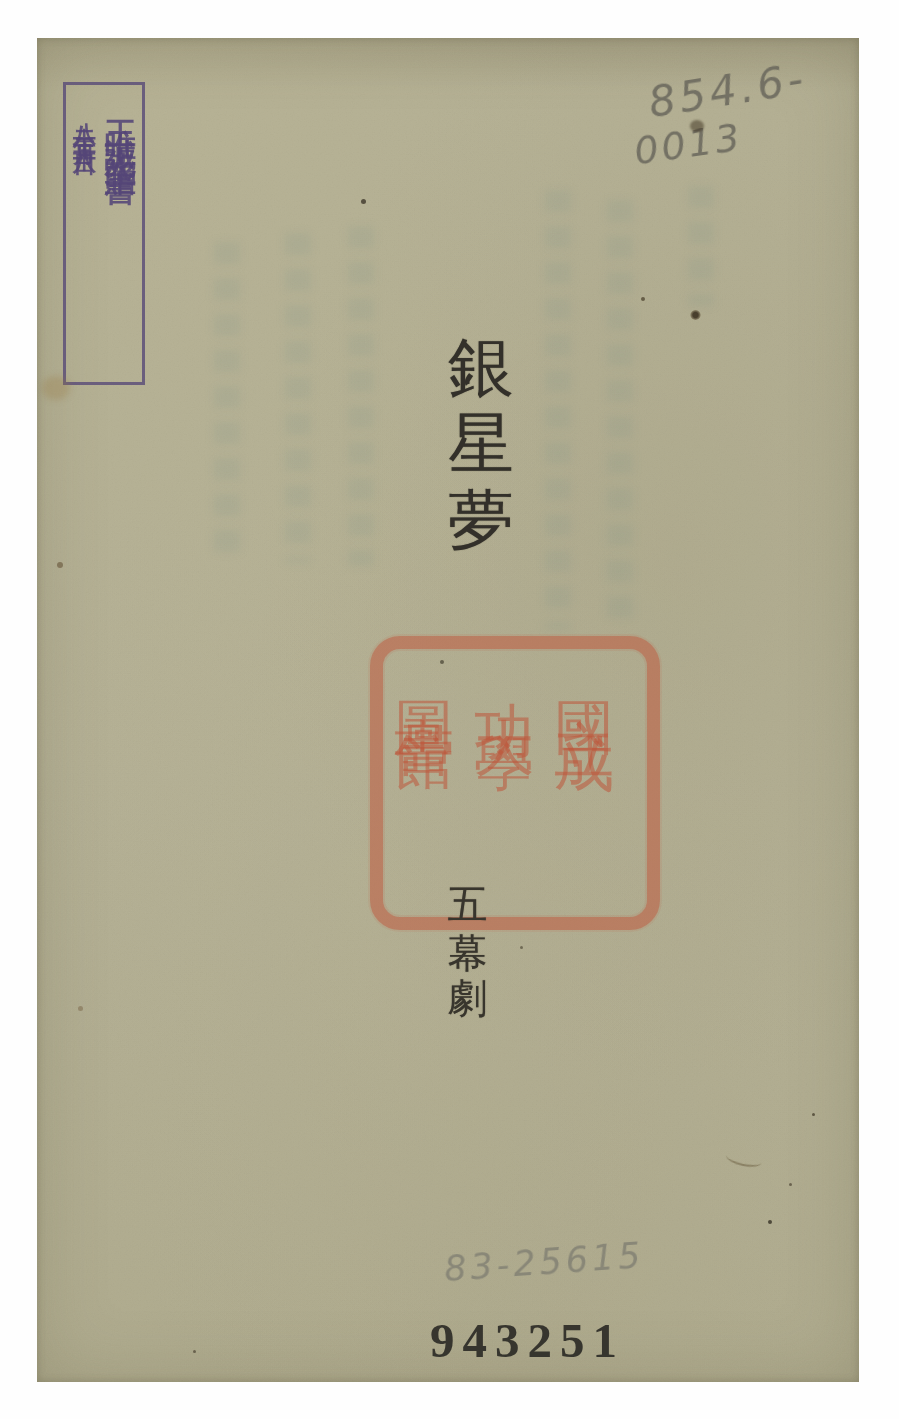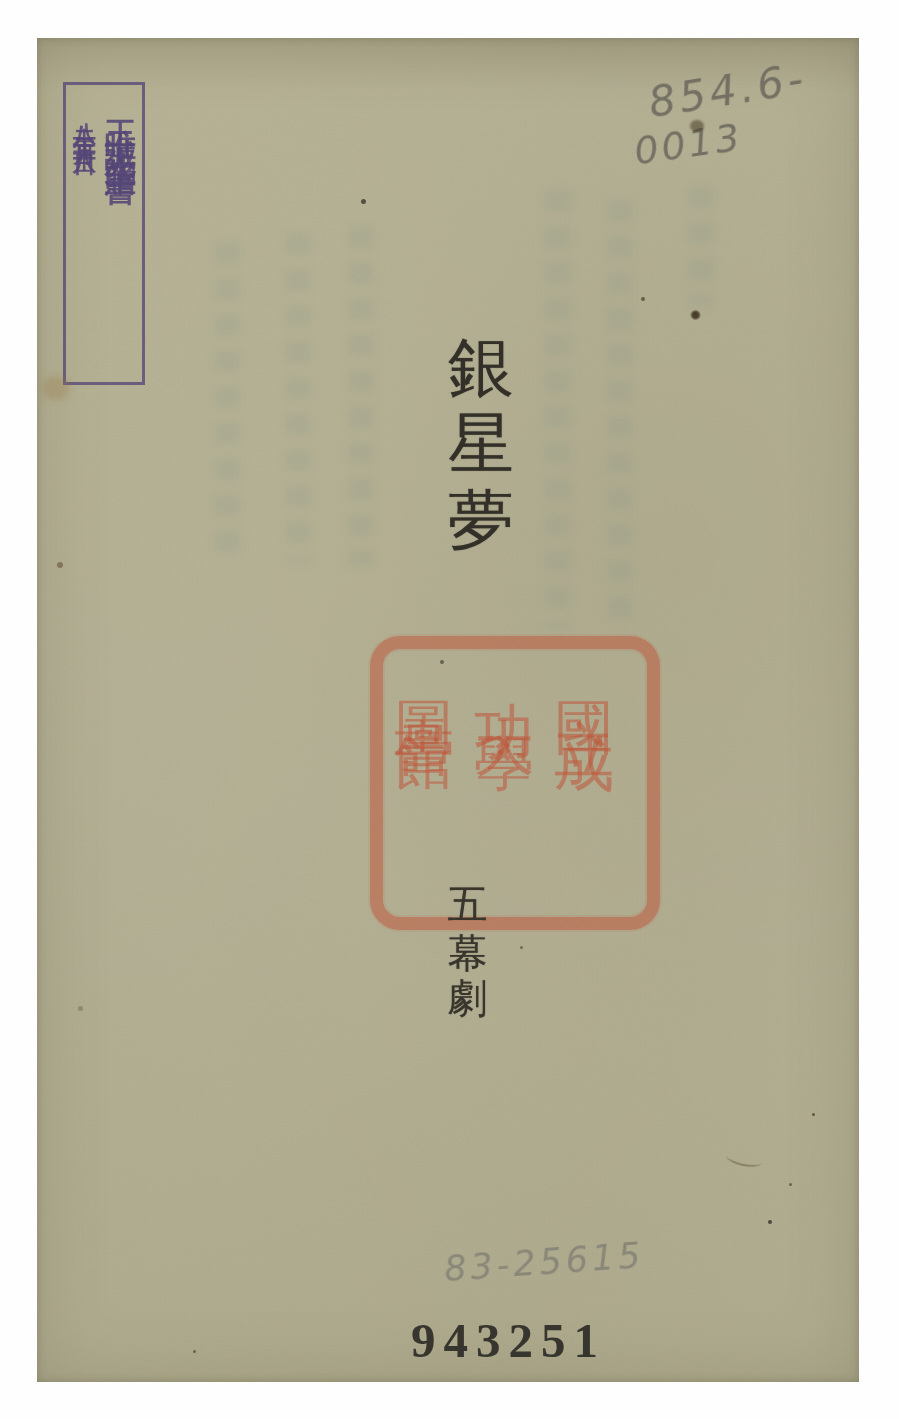--- a/index.html
+++ b/index.html
@@ -120,21 +120,21 @@
     writing-mode: vertical-rl;
     font-size: 40px;
     letter-spacing: 45px;
     color: #38352d;
     text-shadow: 0 0 1px rgba(40,38,30,.5);
     z-index: 6;
   }
   
   .accession-stamp {
     position: absolute;
-    left: 411px; top: 1312px;
+    left: 430px; top: 1312px;
     font-family: "Liberation Serif", serif;
     font-weight: 700;
     font-size: 49px;
     letter-spacing: 8px;
     color: rgba(45,43,38,.92);
     filter: blur(.35px);
     z-index: 4;
   }
   
   .ghost {

